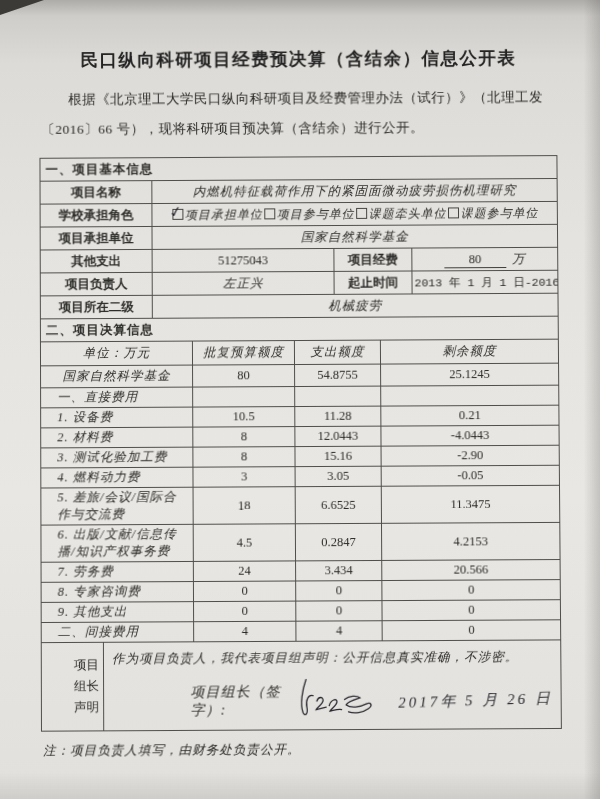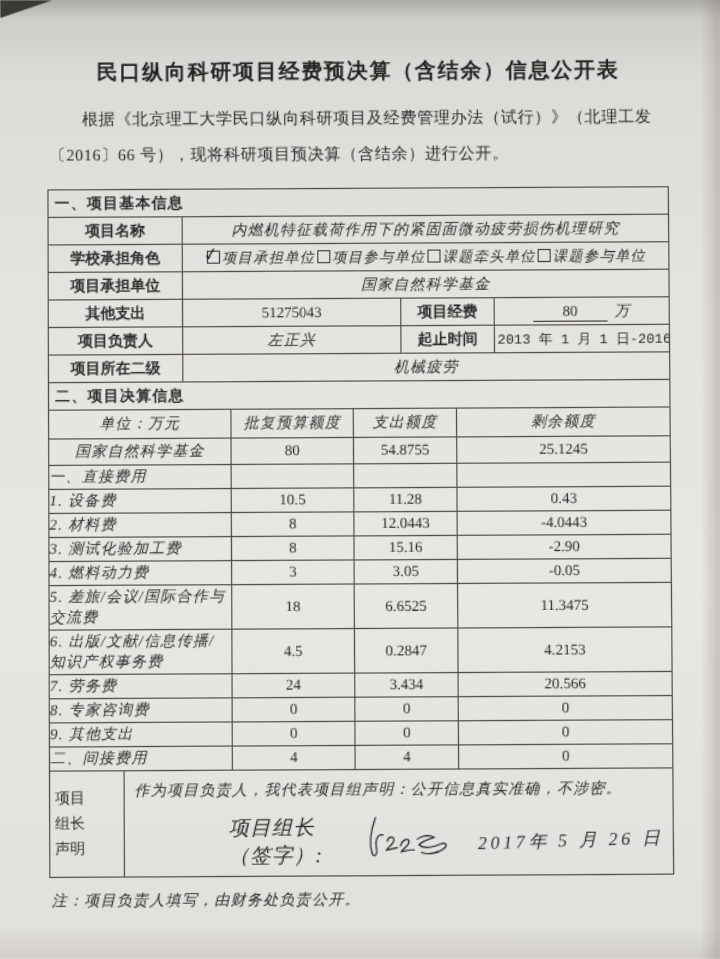--- a/index.html
+++ b/index.html
@@ -25,35 +25,35 @@
   .intro .l1{text-indent:2em;}
   table{border-collapse:collapse;table-layout:fixed;margin-left:40px;width:518px;
     font-size:12.5px;color:#2b2b29;}
   td,th{border:1px solid #504e4b;padding:1px 4px;overflow:hidden;font-weight:normal;}
   .t2,.t3{margin-top:-1px;}
   .sec{font-weight:bold;text-align:left;height:20px;padding-left:5px;letter-spacing:1px;}
   .c{text-align:center;}
   .lab{text-align:center;height:20px;font-weight:bold;}
   .kai{font-style:italic;letter-spacing:1px;}
   .num{font-family:"Liberation Serif",serif;text-align:center;}
-  .rowlab{text-align:left;padding-left:0;}
+  .rowlab{text-align:left;padding-left:16px;}
   .h20{height:20px;} .h24{height:24px;} .h22{height:22px;}
   .chkrow{text-align:center;white-space:nowrap;font-size:12px;}
   .box{display:inline-block;width:9px;height:9px;border:1px solid #454442;
     margin:0 2px -1px 1px;position:relative;}
   .tick{position:absolute;left:-4px;top:-7px;font-size:15px;color:#23232b;
     font-style:normal;transform:rotate(-8deg);}
   .uline{display:inline-block;min-width:62px;border-bottom:1px solid #3e3c3a;
     text-align:center;margin-right:6px;}
   .period{white-space:nowrap;font-size:11.5px;letter-spacing:0;padding:1px 2px;text-align:center;font-family:Liberation Mono, monospace;}
-  .dec-left{text-align:left;line-height:21px;vertical-align:middle;margin-left:20px;}
+  .dec-left{text-align:right;line-height:21px;vertical-align:middle;margin-left:20px;}
   .dec-right{vertical-align:top;padding:6px 8px 4px 8px;}
   .statement{font-size:12.5px;margin-top:2px;}
   .signline{display:flex;align-items:center;margin-top:10px;height:48px;}
-  .signlabel{margin-left:78px;font-size:17px;}
+  .signlabel{margin-left:78px;font-size:14px;}
   .sig{margin:-6px 4px 0 6px;}
   .hand{font-size:15px;color:#2c2c32;letter-spacing:3px;font-style:italic;
     transform:rotate(-1.5deg);margin-left:14px;white-space:nowrap;}
   .footnote{margin:11px 0 0 42px;font-size:12.5px;letter-spacing:1px;}
 </style>
 </head>
 <body>
 
 <div class="corner-dark"></div>
 <div class="edge-shade"></div>
@@ -138,21 +138,21 @@
     <tr class="h20">
       <td class="rowlab kai">一、直接费用</td>
       <td></td>
       <td></td>
       <td></td>
     </tr>
     <tr class="h20">
       <td class="rowlab kai">1. 设备费</td>
       <td class="num">10.5</td>
       <td class="num">11.28</td>
-      <td class="num">0.43</td>
+      <td class="num">0.21</td>
     </tr>
     <tr class="h20">
       <td class="rowlab kai">2. 材料费</td>
       <td class="num">8</td>
       <td class="num">12.0443</td>
       <td class="num">-4.0443</td>
     </tr>
     <tr class="h20">
       <td class="rowlab kai">3. 测试化验加工费</td>
       <td class="num">8</td>

